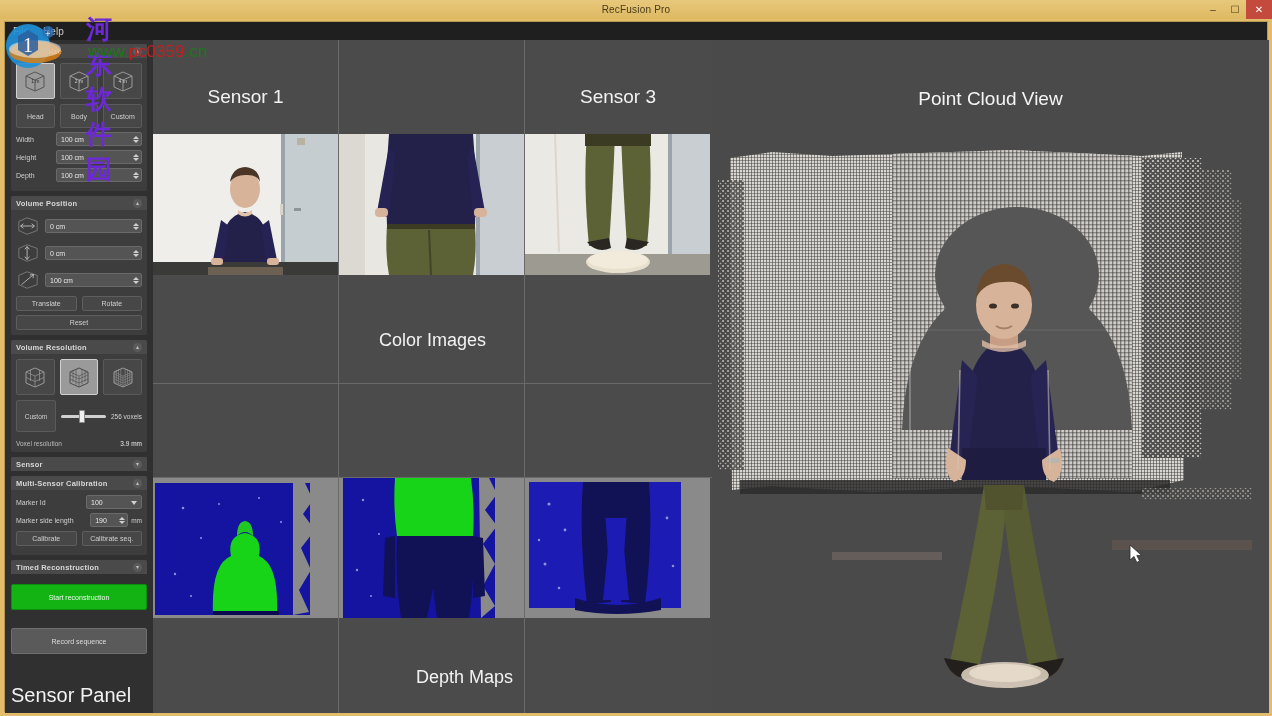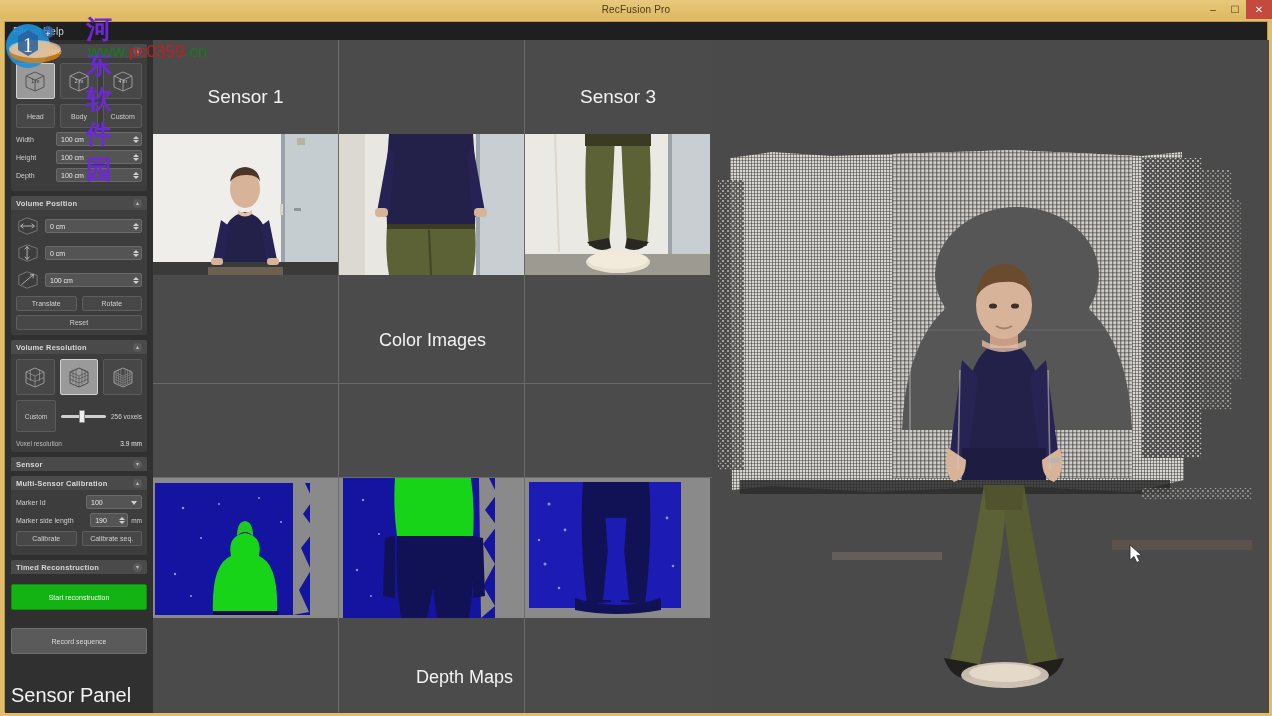--- a/index.html
+++ b/index.html
@@ -617,20 +617,21 @@
       </div>
 
       <div class="hrow" id="hrow1"></div>
       <div class="hrow" id="hrow2"></div>
 
       <div class="ovl" id="lbl-color">Color Images</div>
       <div class="ovl" id="lbl-depth">Depth Maps</div>
     </div>
 
     <div id="pcv">
+      <div id="pcv-title">Point Cloud View</div>
       <svg width="557" height="673" viewBox="0 0 557 673">
         <defs>
           <pattern id="noise" width="3" height="3" patternUnits="userSpaceOnUse">
             <rect width="3" height="3" fill="#d9d6d1"></rect>
             <rect width="1" height="3" fill="#3a3a3a" opacity=".55"></rect>
             <rect width="3" height="1" fill="#3a3a3a" opacity=".45"></rect>
           </pattern>
           <pattern id="noise2" width="4" height="4" patternUnits="userSpaceOnUse">
             <rect width="4" height="4" fill="#cfcbc6"></rect>
             <rect width="1.4" height="4" fill="#2e2e2e" opacity=".5"></rect>

